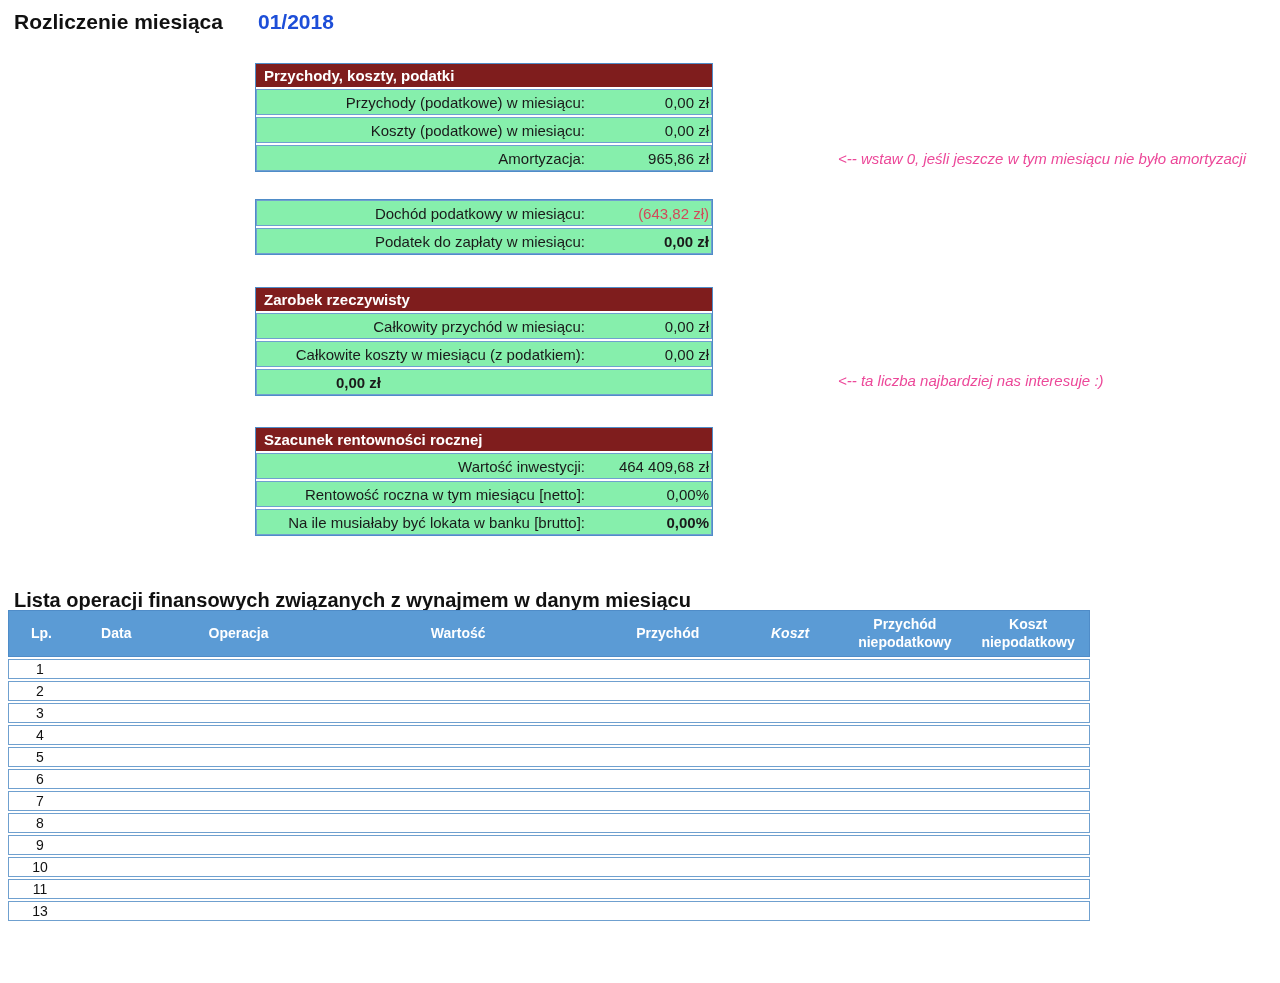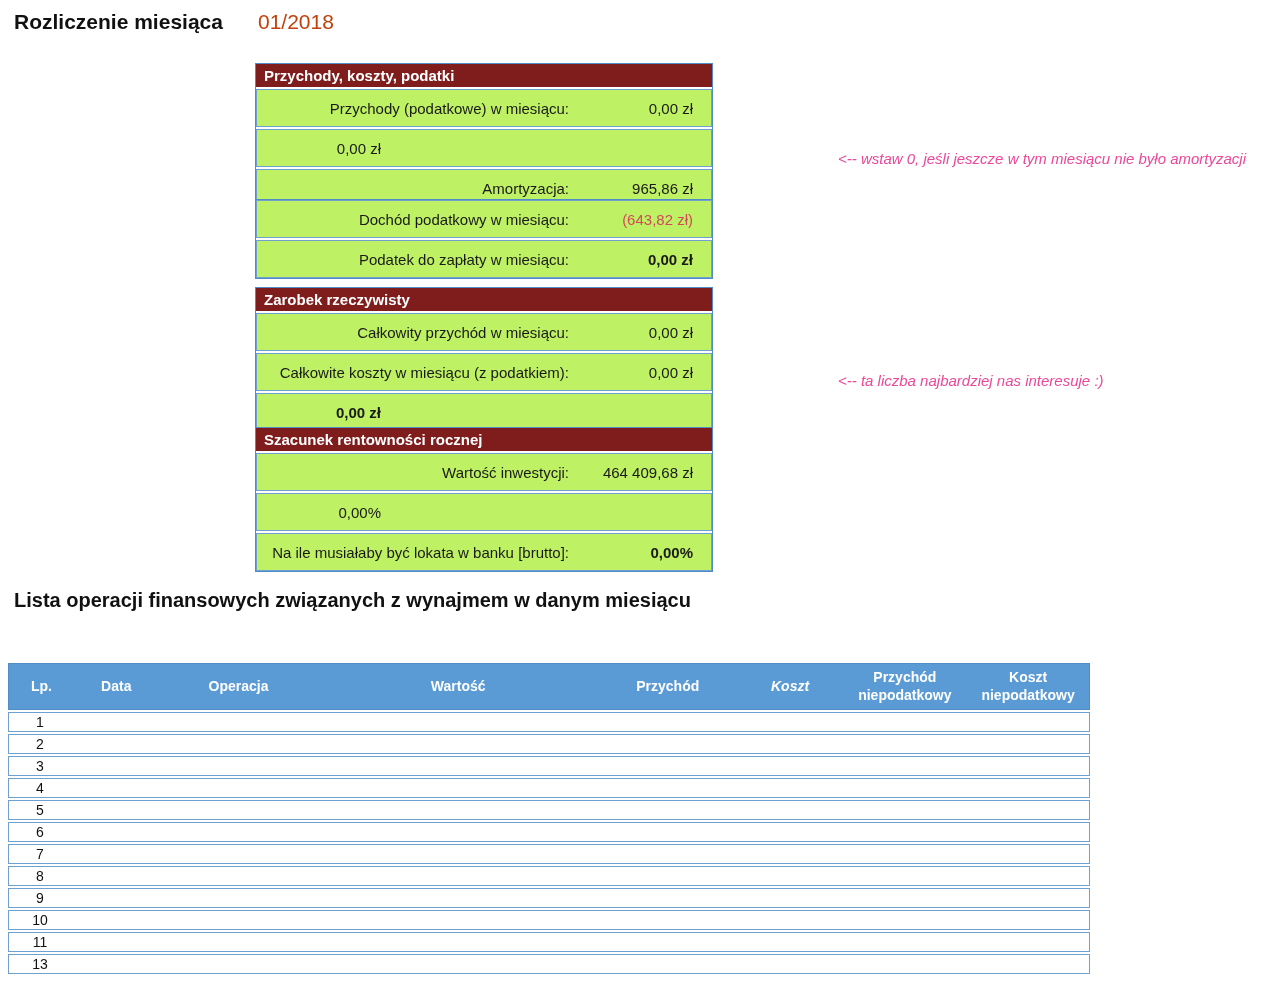--- a/index.html
+++ b/index.html
@@ -11,63 +11,63 @@
     color:#1a1a1a;
     overflow:hidden;
   }
   
   .doc-title{
     position:absolute;left:14px;top:10px;
     font-size:21px;font-weight:bold;color:#111;
   }
   .doc-month{
     position:absolute;left:258px;top:10px;
-    font-size:21px;font-weight:normal;color:#c2410c;
+    font-size:21px;font-weight:bold;color:#1d4ed8;
   }
   .section-title{
     position:absolute;left:14px;top:589px;
     font-size:20px;font-weight:bold;color:#111;
   }
   
   .stable{
     position:absolute;left:255px;width:458px;
     border:1px solid #4f8cc8;background:#fff;
     box-sizing:border-box;
   }
   .sheader{
     height:23px;background:#7f1d1d;color:#fff;
     font-weight:bold;font-size:15px;
     display:flex;align-items:center;
     padding-left:8px;margin-bottom:2px;
   }
   .srow{
     display:flex;align-items:center;
-    height:38px;box-sizing:border-box;
-    border:1px solid #6fa0cf;background:#bef264;
+    height:26px;box-sizing:border-box;
+    border:1px solid #6fa0cf;background:#86efac;
     margin-bottom:2px;
   }
   .srow:last-child{margin-bottom:0;}
   .slabel{
     flex:1;text-align:right;font-size:15px;white-space:nowrap;
   }
   .svalue{
     width:124px;text-align:right;font-size:15px;
-    padding-right:18px;white-space:nowrap;
+    padding-right:2px;white-space:nowrap;
   }
   .svalue.bold{font-weight:bold;}
   .svalue.red{color:#d2495a;}
   
   .annotation{
     position:absolute;left:838px;
     font-size:15px;font-style:italic;color:#ec4899;
     white-space:nowrap;
   }
   
   .ops{
-    position:absolute;left:8px;top:663px;width:1082px;
+    position:absolute;left:8px;top:610px;width:1082px;
   }
   .ops-header{
     display:flex;align-items:center;
     height:47px;box-sizing:border-box;
     background:#5b9bd5;border:1px solid #4f8cc8;
     color:#fff;font-weight:bold;font-size:14px;
   }
   .hc{text-align:center;line-height:1.25;box-sizing:border-box;}
   .op-row{
     height:20px;box-sizing:border-box;
@@ -87,20 +87,21 @@
   <div class="doc-title">Rozliczenie miesiąca</div>
   <div class="doc-month">01/2018</div>
 
   <div class="stable" style="top:63px;">
     <div class="sheader">Przychody, koszty, podatki</div>
     <div class="srow">
       <div class="slabel">Przychody (podatkowe) w miesiącu:</div>
       <div class="svalue">0,00 zł</div>
     </div>
     <div class="srow">
+      <div class="slabel">Koszty (podatkowe) w miesiącu:</div>
       <div class="svalue">0,00 zł</div>
     </div>
     <div class="srow">
       <div class="slabel">Amortyzacja:</div>
       <div class="svalue">965,86 zł</div>
     </div>
   </div>
 
   <div class="stable" style="top:199px;">
     <div class="srow">
@@ -128,20 +129,21 @@
     </div>
   </div>
 
   <div class="stable" style="top:427px;">
     <div class="sheader">Szacunek rentowności rocznej</div>
     <div class="srow">
       <div class="slabel">Wartość inwestycji:</div>
       <div class="svalue">464 409,68 zł</div>
     </div>
     <div class="srow">
+      <div class="slabel">Rentowość roczna w tym miesiącu [netto]:</div>
       <div class="svalue">0,00%</div>
     </div>
     <div class="srow">
       <div class="slabel">Na ile musiałaby być lokata w banku [brutto]:</div>
       <div class="svalue bold">0,00%</div>
     </div>
   </div>
 
   <div class="annotation" style="top:150px;">&lt;-- wstaw 0, jeśli jeszcze w tym miesiącu nie było amortyzacji</div>
   <div class="annotation" style="top:372px;">&lt;-- ta liczba najbardziej nas interesuje :)</div>

